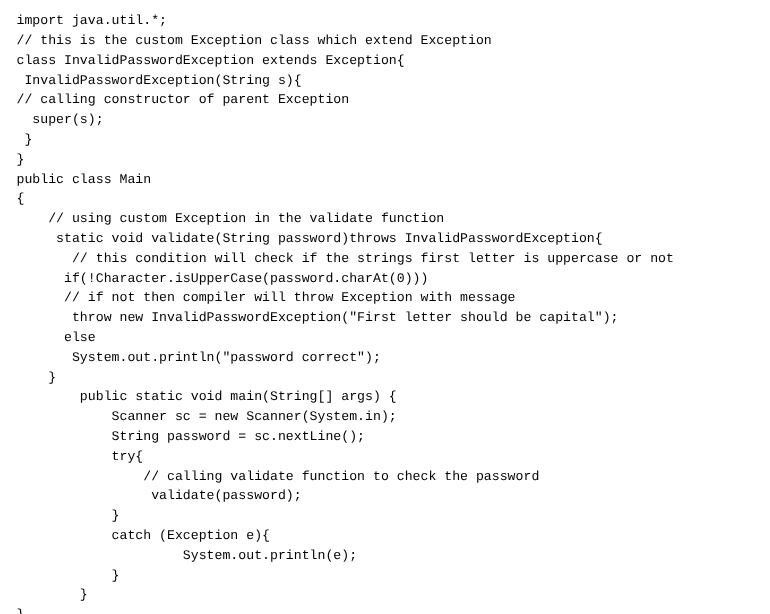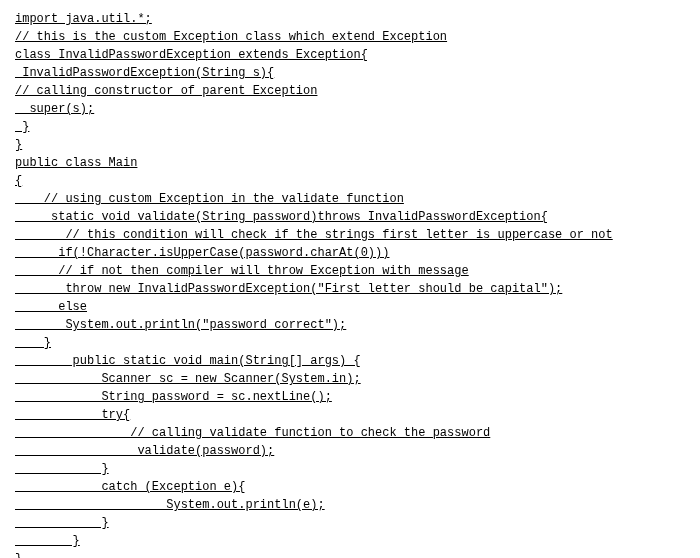--- a/index.html
+++ b/index.html
@@ -17,19 +17,18 @@
       color: #000000;
     }
     pre {
       font-family: "Courier New", Courier, monospace;
       white-space: pre;
       font-size: 12px;
     }
     .code-line {
       display: block;
       white-space: pre;
-      text-decoration: underline;
     }
   </style>
 </head>
 <body>
 
 <pre><span class="code-line">import java.util.*;</span><span class="code-line">// this is the custom Exception class which extend Exception</span><span class="code-line">class InvalidPasswordException extends Exception{</span><span class="code-line"></span><span class="code-line"> InvalidPasswordException(String s){</span><span class="code-line"></span><span class="code-line">// calling constructor of parent Exception</span><span class="code-line">  super(s);</span><span class="code-line"> }</span><span class="code-line">}</span><span class="code-line"></span><span class="code-line">public class Main</span><span class="code-line">{</span><span class="code-line">    // using custom Exception in the validate function</span><span class="code-line">     static void validate(String password)throws InvalidPasswordException{</span><span class="code-line"></span><span class="code-line">       // this condition will check if the strings first letter is uppercase or not</span><span class="code-line">      if(!Character.isUpperCase(password.charAt(0)))</span><span class="code-line">      // if not then compiler will throw Exception with message</span><span class="code-line">       throw new InvalidPasswordException("First letter should be capital");</span><span class="code-line">      else</span><span class="code-line">       System.out.println("password correct");</span><span class="code-line">    }</span><span class="code-line">        public static void main(String[] args) {</span><span class="code-line"></span><span class="code-line">            Scanner sc = new Scanner(System.in);</span><span class="code-line"></span><span class="code-line">            String password = sc.nextLine();</span><span class="code-line"></span><span class="code-line">            try{</span><span class="code-line">                // calling validate function to check the password</span><span class="code-line">                 validate(password);</span><span class="code-line">            }</span><span class="code-line">            catch (Exception e){</span><span class="code-line">                     System.out.println(e);</span><span class="code-line"></span><span class="code-line">            }</span><span class="code-line">        }</span><span class="code-line">}</span></pre>
 
 </body></html>

